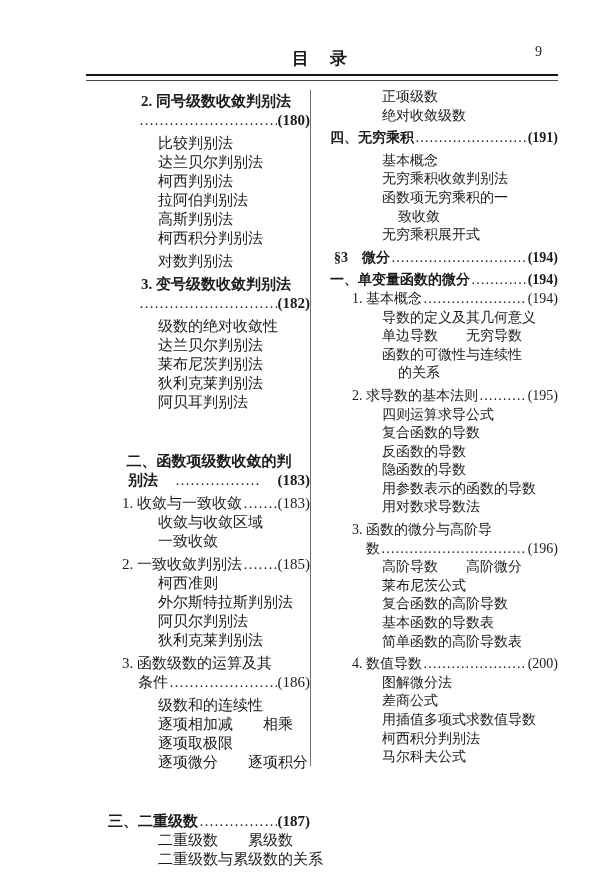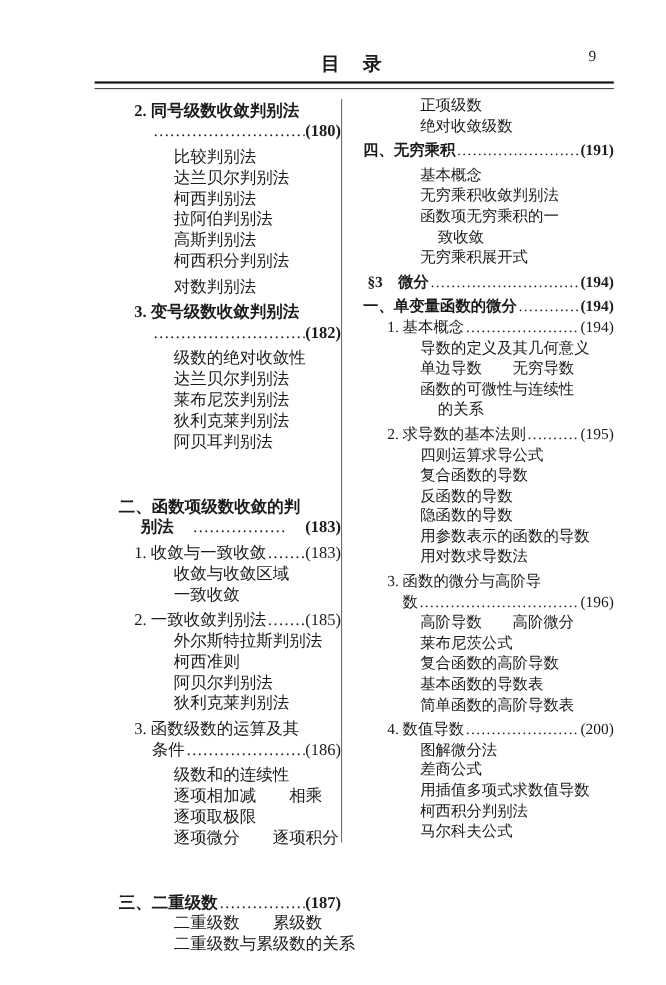--- a/index.html
+++ b/index.html
@@ -41,21 +41,21 @@
   
   #columns{
     position:absolute;left:86px;top:88px;right:40px;bottom:10px;
     display:flex;
   }
   .col{box-sizing:border-box;}
   .col-left{width:224px;font-size:15px;line-height:19px;}
   .col-right{width:248px;font-size:14px;line-height:18.6px;padding-left:8px;}
   .toc-line{display:flex;align-items:baseline;}
   .toc-line.gap{margin-top:4px;}
-  .toc-line.bold{font-weight:700;}
+  .toc-line.bold{font-weight:700;justify-content:center;}
   .label{white-space:nowrap;}
   .dots{
     flex:1;overflow:hidden;white-space:nowrap;
     font-weight:400;letter-spacing:0;color:#222;
     margin:0 1px;
   }
   .pageno{white-space:nowrap;}
   
   .col-left .st-section{padding-left:22px;margin-top:40px;}
   .col-left .st-scont{padding-left:42px;gap:16px;}
@@ -158,24 +158,24 @@
         </div>
         <div class="toc-line st-sub">
           <span class="label">一致收敛</span>
         </div>
         <div class="toc-line st-num gap">
           <span class="label">2. 一致收敛判别法</span>
           <span class="dots">………………………………………………………………</span>
           <span class="pageno">(185)</span>
         </div>
         <div class="toc-line st-sub">
+          <span class="label">柯西准则</span>
+        </div>
+        <div class="toc-line st-sub">
           <span class="label">外尔斯特拉斯判别法</span>
-        </div>
-        <div class="toc-line st-sub">
-          <span class="label">柯西准则</span>
         </div>
         <div class="toc-line st-sub">
           <span class="label">阿贝尔判别法</span>
         </div>
         <div class="toc-line st-sub">
           <span class="label">狄利克莱判别法</span>
         </div>
         <div class="toc-line st-num gap">
           <span class="label">3. 函数级数的运算及其</span>
         </div>

